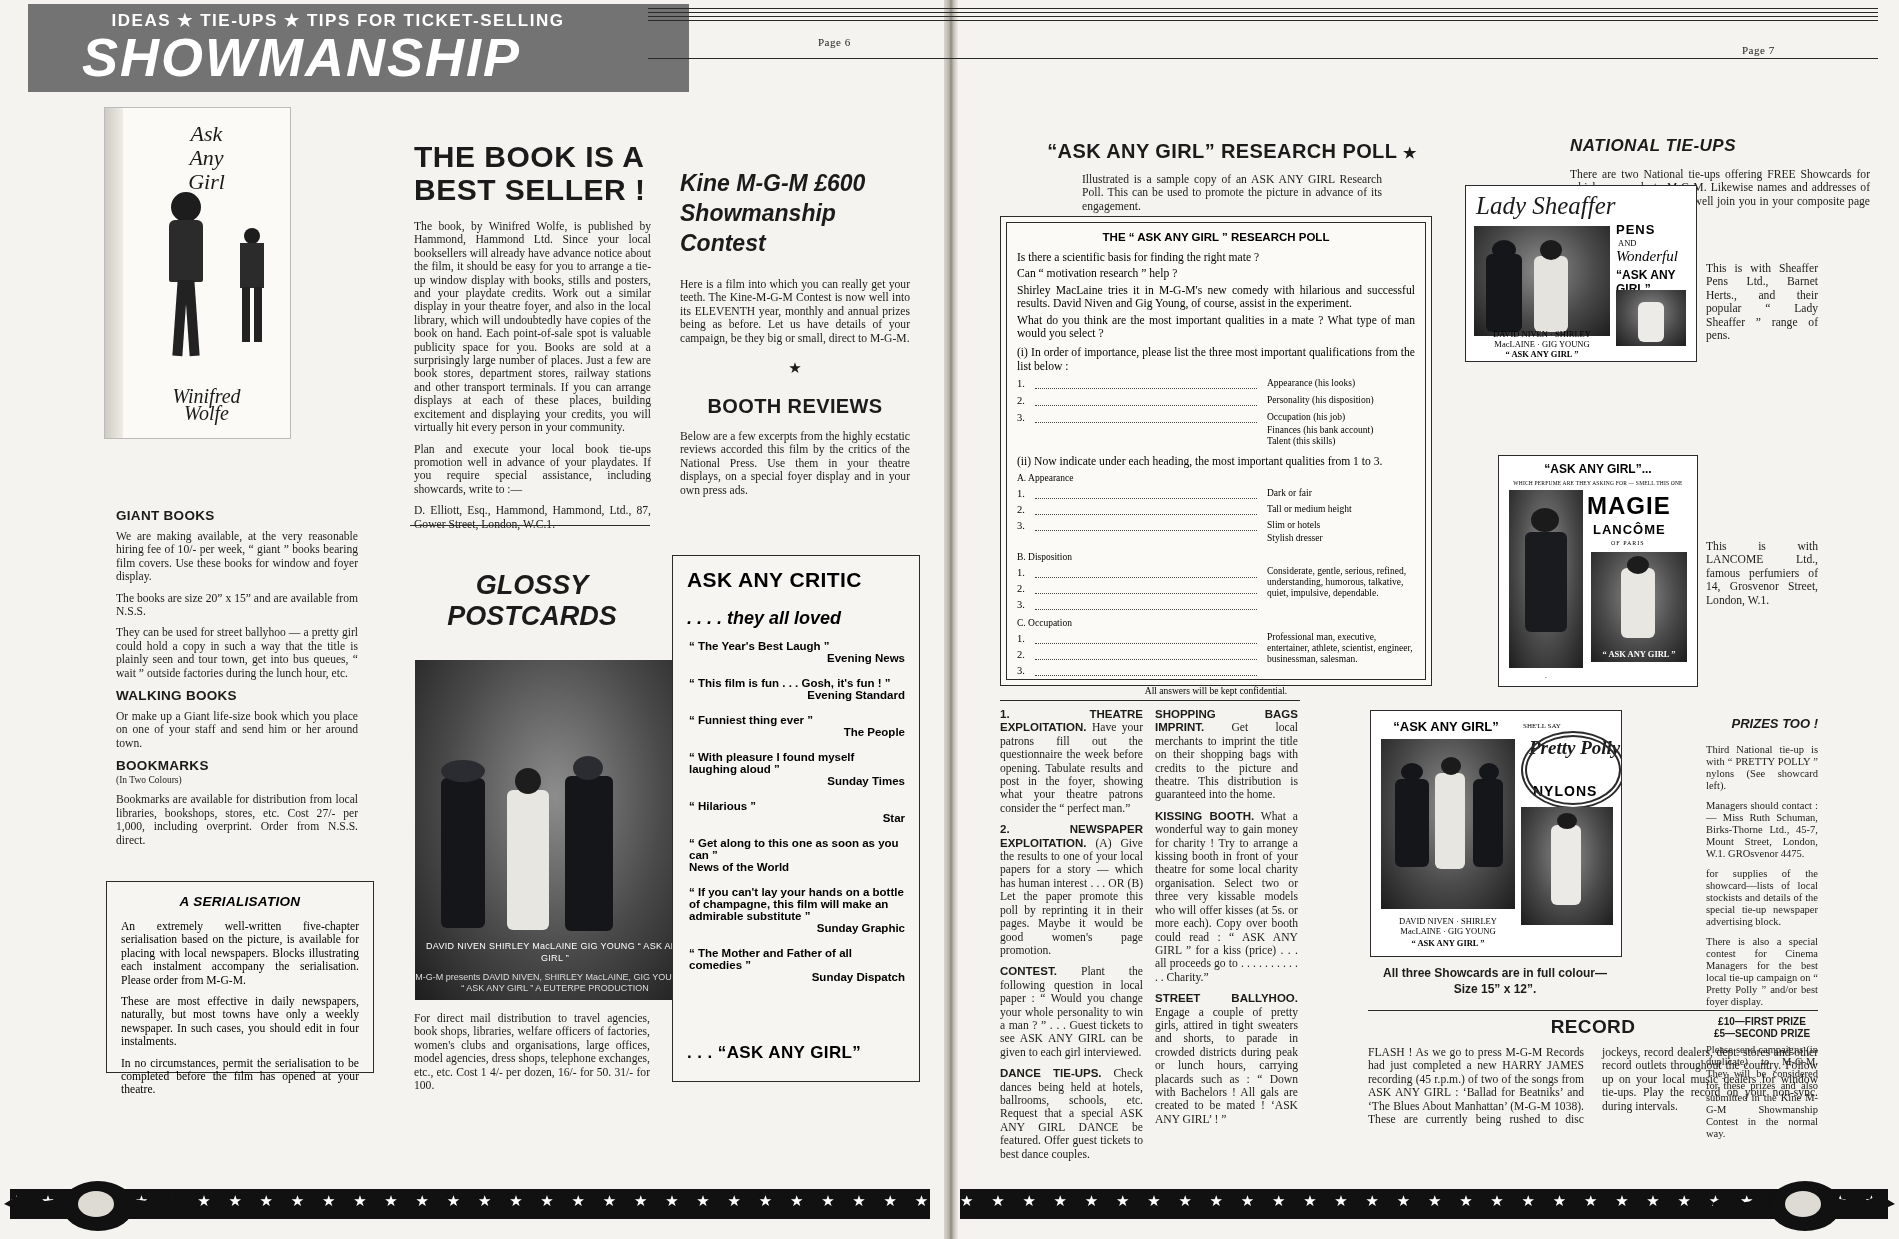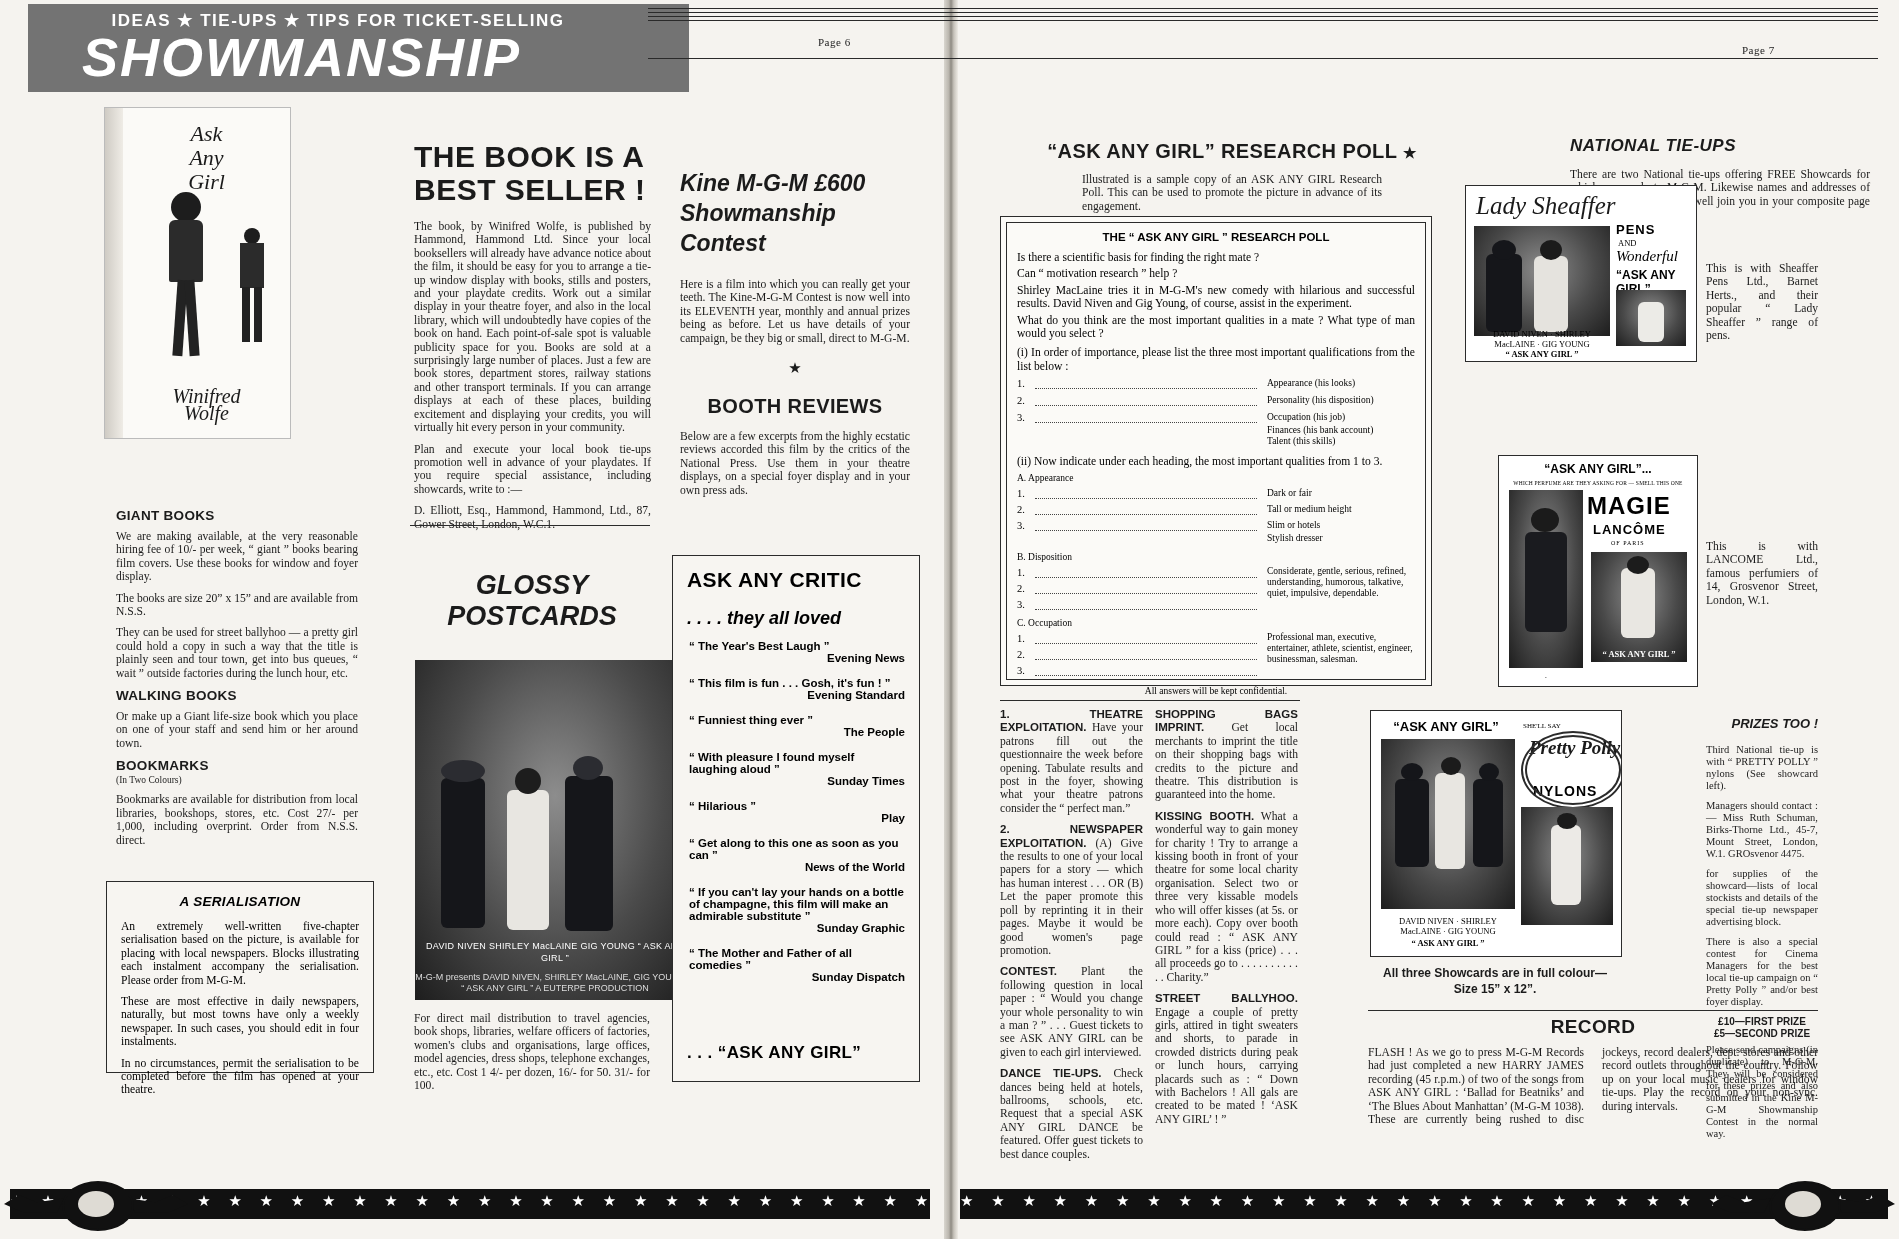--- a/index.html
+++ b/index.html
@@ -214,25 +214,25 @@
       <div style="margin-bottom:13px;">
         <div class="hd-xs">“ Funniest thing ever ”</div>
         <div class="hd-xs" style="text-align:right;">The People</div>
       </div>
       <div style="margin-bottom:13px;">
         <div class="hd-xs">“ With pleasure I found myself laughing aloud ”</div>
         <div class="hd-xs" style="text-align:right;">Sunday Times</div>
       </div>
       <div style="margin-bottom:13px;">
         <div class="hd-xs">“ Hilarious ”</div>
-        <div class="hd-xs" style="text-align:right;">Play</div>
+        <div class="hd-xs" style="text-align:right;">Star</div>
       </div>
       <div style="margin-bottom:13px;">
         <div class="hd-xs">“ Get along to this one as soon as you can ”</div>
-        <div class="hd-xs" style="text-align:right;">News of the World</div>
+        <div class="hd-xs" style="text-align:left;">News of the World</div>
       </div>
       <div style="margin-bottom:13px;">
         <div class="hd-xs">“ If you can't lay your hands on a bottle of champagne, this film will make an admirable substitute ”</div>
         <div class="hd-xs" style="text-align:right;">Sunday Graphic</div>
       </div>
       <div style="margin-bottom:6px;">
         <div class="hd-xs">“ The Mother and Father of all comedies ”</div>
         <div class="hd-xs" style="text-align:right;">Sunday Dispatch</div>
       </div>
     </div>

